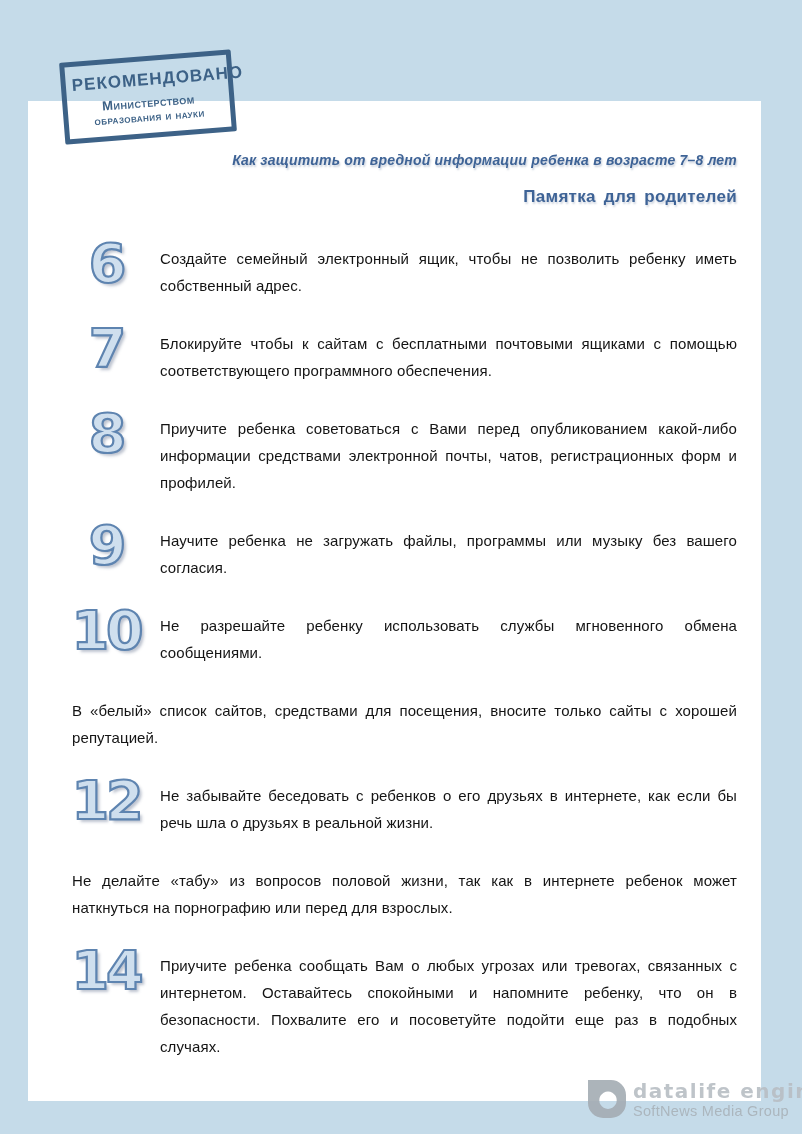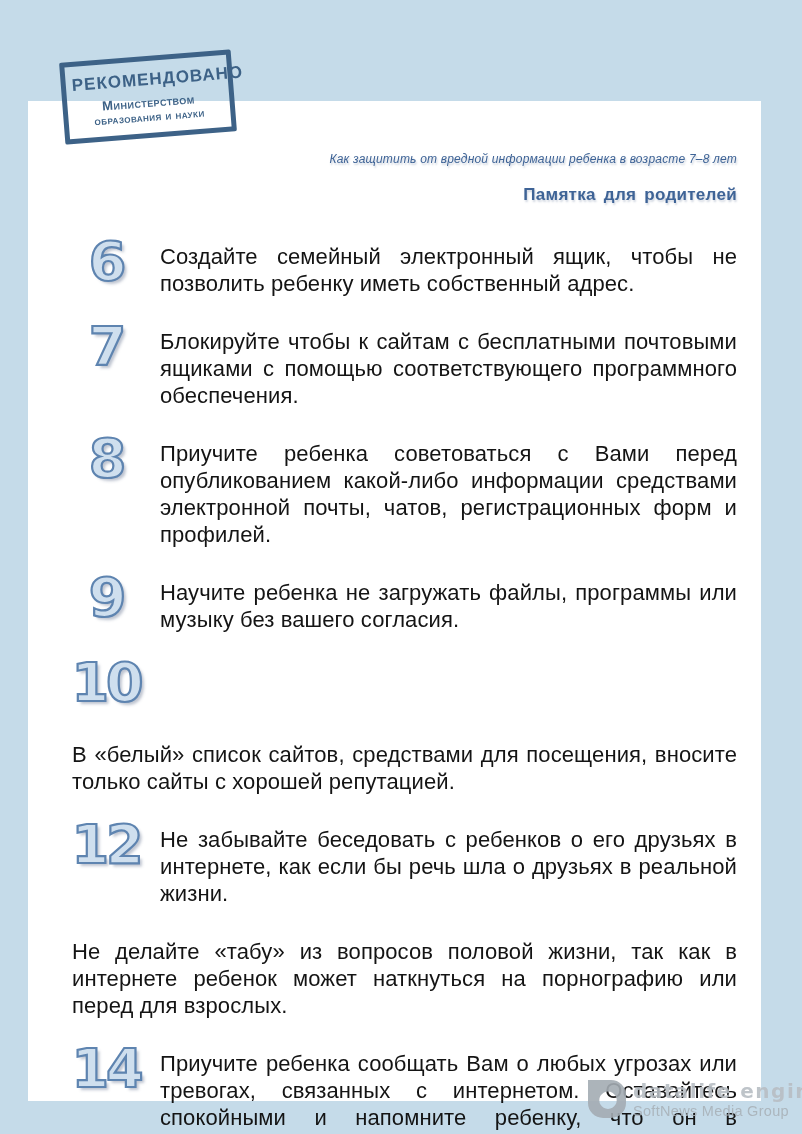--- a/index.html
+++ b/index.html
@@ -44,21 +44,21 @@
     font-variant: small-caps; letter-spacing: .5px; white-space: nowrap;
   }
 
   
   .header {
     padding: 51px 24px 0 34px;
     text-align: right;
     color: #3e6396;
   }
   .title {
-    font-size: 12px; font-weight: normal; font-style: italic;
+    font-size: 14px; font-weight: bold; font-style: italic;
     letter-spacing: .2px;
     text-shadow: 1px 2px 2px rgba(70, 95, 135, .3);
   }
   .subtitle {
     margin-top: 19px;
     font-size: 17px; font-weight: bold;
     letter-spacing: .3px; word-spacing: 3px;
     text-shadow: 1px 2px 2px rgba(70, 95, 135, .25);
   }
 
@@ -82,21 +82,21 @@
     font-size: 54px;
     line-height: 1;
     letter-spacing: -3px;
     color: #cfdfee;
     -webkit-text-stroke: 2.2px #5e84b0;
     text-shadow: 3px 3px 3px rgba(110, 125, 150, .45);
   }
   .item-text {
     flex: 1;
     margin-left: 10px;
-    font-size: 22px;
+    font-size: 15px;
     line-height: 27px;
     text-align: justify;
     color: #141414;
     letter-spacing: .1px;
   }
 
   
   .watermark {
     position: absolute;
     left: 588px; top: 1080px;
@@ -149,20 +149,21 @@
     <div class="item-text">Приучите ребенка советоваться с Вами перед опубликованием какой-либо информации средствами электронной почты, чатов, регистрационных форм и профилей.</div>
   </div>
 
   <div class="item">
     <div class="item-number">9</div>
     <div class="item-text">Научите ребенка не загружать файлы, программы или музыку без вашего согласия.</div>
   </div>
 
   <div class="item">
     <div class="item-number">10</div>
+    <div class="item-text">Не разрешайте ребенку использовать службы мгновенного обмена сообщениями.</div>
   </div>
 
   <div class="item">
     <div class="item-text">В «белый» список сайтов, средствами для посещения, вносите только сайты с хорошей репутацией.</div>
   </div>
 
   <div class="item">
     <div class="item-number">12</div>
     <div class="item-text">Не забывайте беседовать с ребенков о его друзьях в интернете, как если бы речь шла о друзьях в реальной жизни.</div>
   </div>

